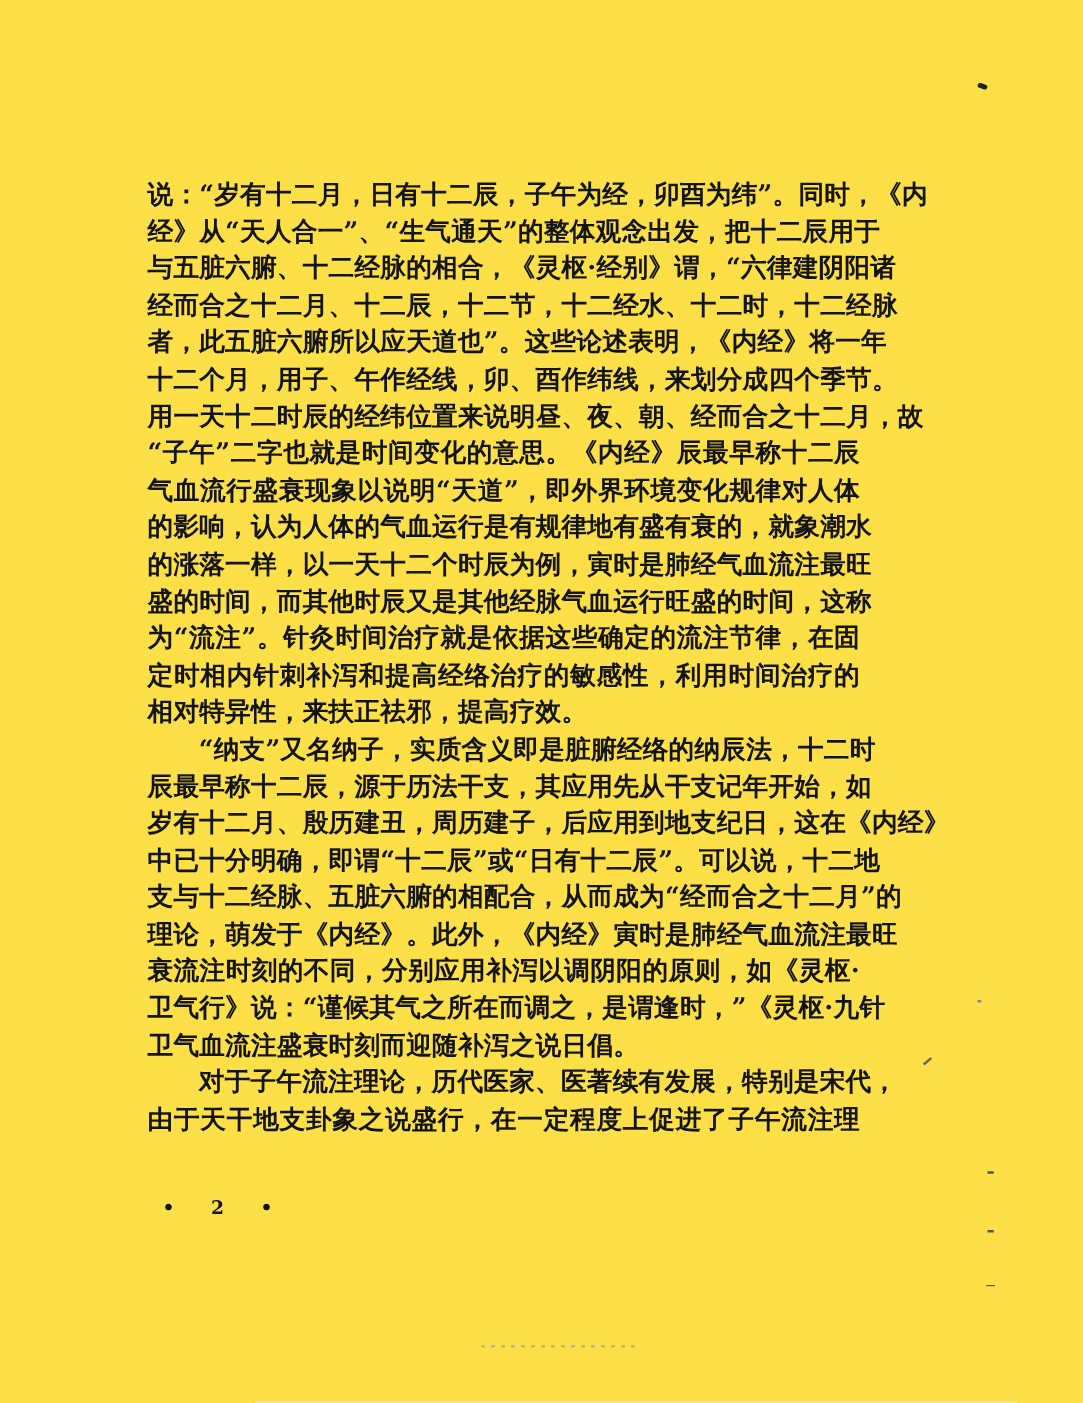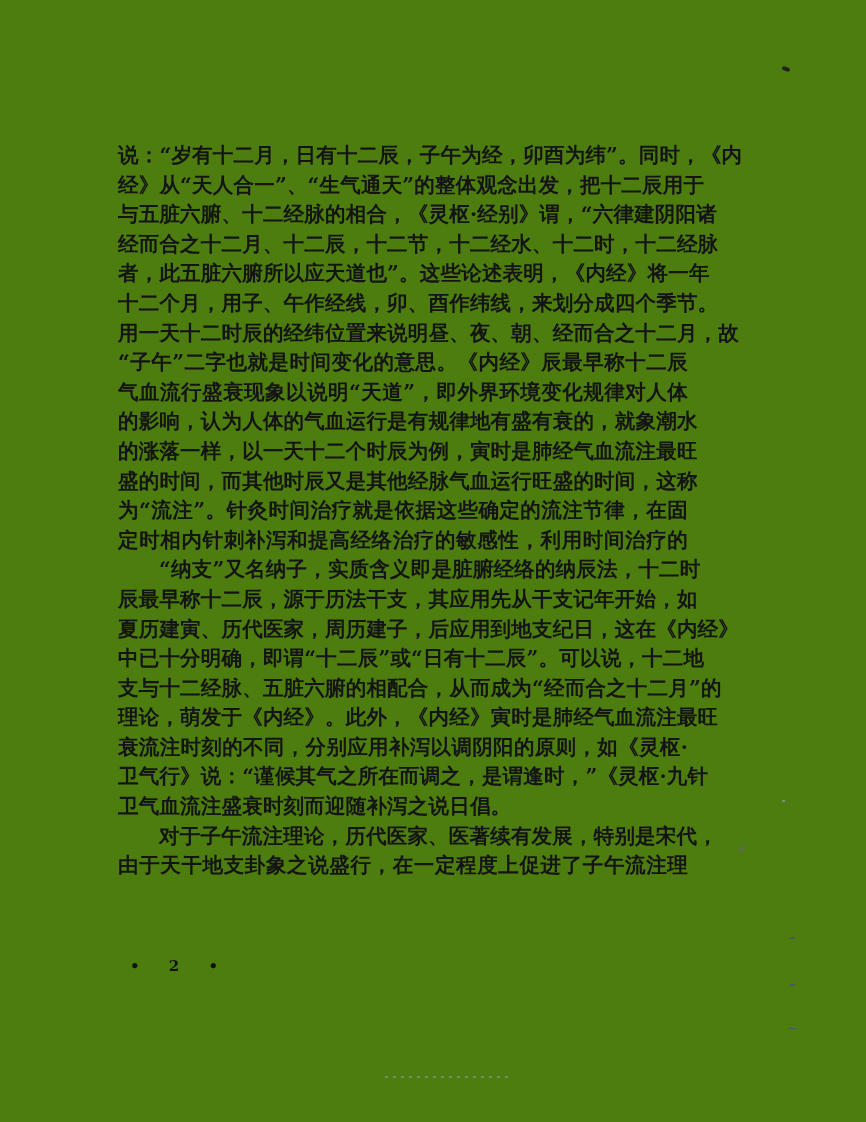--- a/index.html
+++ b/index.html
@@ -12,21 +12,21 @@
       height: 1122px;
       position: relative;
       overflow: hidden;
       font-family: "DejaVu Serif", "Liberation Serif", serif;
       color: #141414;
     }
     .page {
       position: absolute;
       left: 0; top: 0;
       width: 866px; height: 1122px;
-      background: #4d7c0f;
+      background: #fde047;
     }
     .text-block {
       position: absolute;
       left: 118px;
       top: 141px;
       width: 570px;
     }
     .line {
       height: 29.6px;
       line-height: 29.6px;
@@ -90,23 +90,24 @@
       <div class="line">者，此五脏六腑所以应天道也”。这些论述表明，《内经》将一年</div>
       <div class="line">十二个月，用子、午作经线，卯、酉作纬线，来划分成四个季节。</div>
       <div class="line">用一天十二时辰的经纬位置来说明昼、夜、朝、经而合之十二月，故</div>
       <div class="line">“子午”二字也就是时间变化的意思。《内经》辰最早称十二辰</div>
       <div class="line">气血流行盛衰现象以说明“天道”，即外界环境变化规律对人体</div>
       <div class="line">的影响，认为人体的气血运行是有规律地有盛有衰的，就象潮水</div>
       <div class="line">的涨落一样，以一天十二个时辰为例，寅时是肺经气血流注最旺</div>
       <div class="line">盛的时间，而其他时辰又是其他经脉气血运行旺盛的时间，这称</div>
       <div class="line">为“流注”。针灸时间治疗就是依据这些确定的流注节律，在固</div>
       <div class="line">定时相内针刺补泻和提高经络治疗的敏感性，利用时间治疗的</div>
+      <div class="line last">相对特异性，来扶正祛邪，提高疗效。</div>
       <div class="line indent">“纳支”又名纳子，实质含义即是脏腑经络的纳辰法，十二时</div>
       <div class="line">辰最早称十二辰，源于历法干支，其应用先从干支记年开始，如</div>
-      <div class="line">夏历建寅、历代医家，周历建子，后应用到地支纪日，这在《内经》</div>
+      <div class="line">岁有十二月、殷历建丑，周历建子，后应用到地支纪日，这在《内经》</div>
       <div class="line">中已十分明确，即谓“十二辰”或“日有十二辰”。可以说，十二地</div>
       <div class="line">支与十二经脉、五脏六腑的相配合，从而成为“经而合之十二月”的</div>
       <div class="line">理论，萌发于《内经》。此外，《内经》寅时是肺经气血流注最旺</div>
       <div class="line">衰流注时刻的不同，分别应用补泻以调阴阳的原则，如《灵枢·</div>
       <div class="line">卫气行》说：“谨候其气之所在而调之，是谓逢时，”《灵枢·九针</div>
       <div class="line last">卫气血流注盛衰时刻而迎随补泻之说日倡。</div>
       <div class="line indent">对于子午流注理论，历代医家、医著续有发展，特别是宋代，</div>
       <div class="line">由于天干地支卦象之说盛行，在一定程度上促进了子午流注理</div>
     </div>
 

